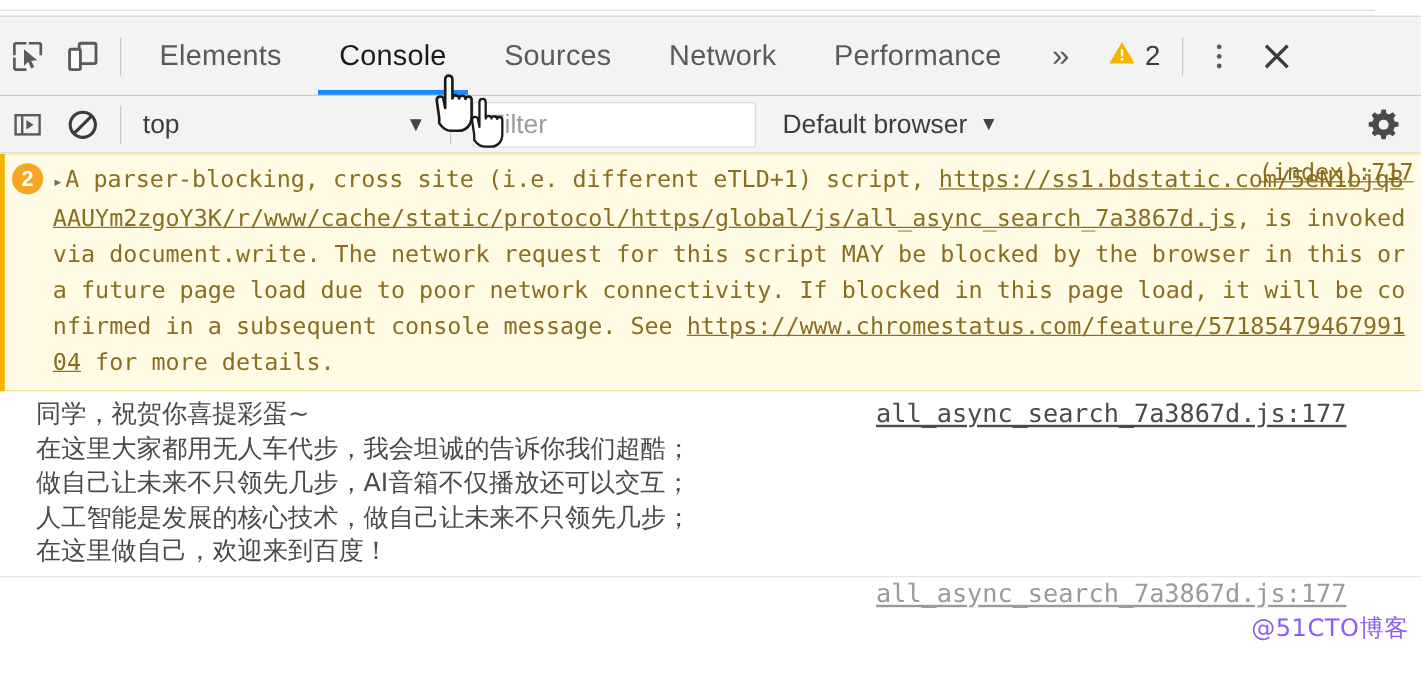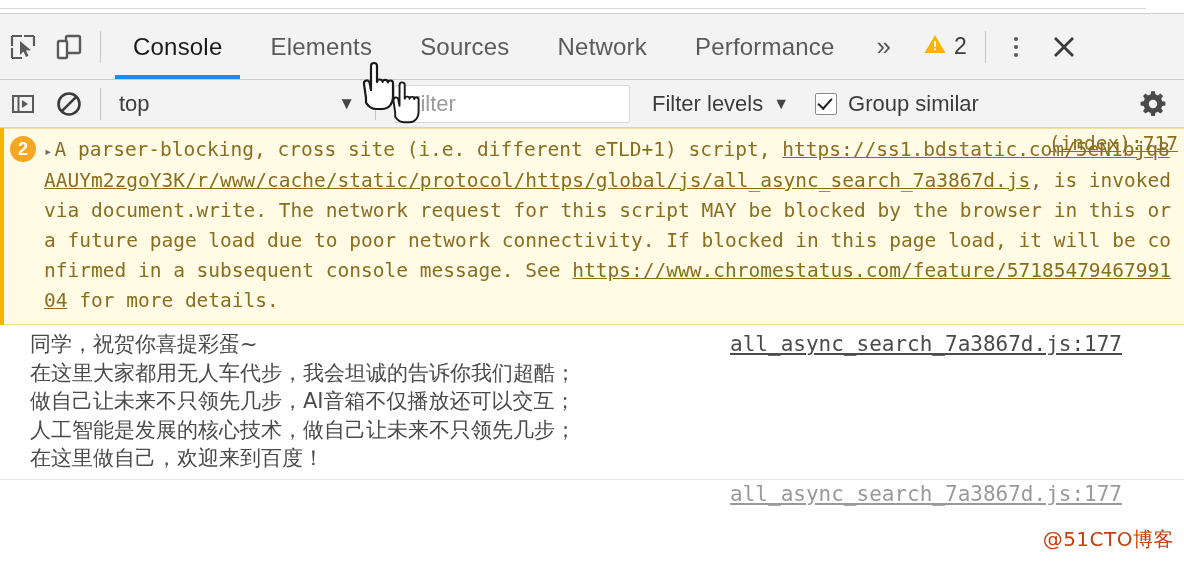--- a/index.html
+++ b/index.html
@@ -315,23 +315,23 @@
     font-size: 21px;
     color: #9a9a9a;
     text-decoration: underline;
     white-space: nowrap;
   }
 
   
   .watermark {
     position: absolute;
     right: 10px;
-    bottom: 12px;
+    bottom: 28px;
     font-size: 20px;
-    color: #c2410c;
+    color: #8b5cf6;
     font-family: "DejaVu Sans", sans-serif;
     letter-spacing: .5px;
     pointer-events: none;
   }
 
   
   .cursor {
     position: absolute;
     pointer-events: none;
     z-index: 50;
@@ -356,25 +356,25 @@
     <div class="icon-btn" title="device">
       <svg width="30" height="30" viewBox="0 0 30 30">
         <rect x="12" y="4" width="14" height="17" rx="1.5" fill="none" stroke="#5a5a5a" stroke-width="2.4"></rect>
         <rect x="4" y="9" width="9" height="17" rx="1.5" fill="#ffffff" stroke="#5a5a5a" stroke-width="2.4"></rect>
       </svg>
     </div>
 
     <div class="vsep"></div>
 
     <div class="tabs">
+      <div class="tab">
+        <span>Elements</span>
+      </div>
       <div class="tab active">
         <span>Console</span>
-      </div>
-      <div class="tab">
-        <span>Elements</span>
       </div>
       <div class="tab">
         <span>Sources</span>
       </div>
       <div class="tab">
         <span>Network</span>
       </div>
       <div class="tab">
         <span>Performance</span>
       </div>
@@ -434,28 +434,24 @@
       <span class="ctx-caret">▼</span>
     </div>
 
     <div class="vsep"></div>
 
     <div class="filter-input">
       <span>Filter</span>
     </div>
 
     <div class="levels">
-      <span>Filter levels</span>
+      <span>Default browser</span>
       <span class="caret">▼</span>
     </div>
 
-    <div class="group-similar">
-      <span class="checkbox"></span>
-      <span>Group similar</span>
-    </div>
 
     <div class="gear">
       <svg width="30" height="30" viewBox="0 0 30 30">
         <path d="M15 9.6a5.4 5.4 0 1 0 0 10.8 5.4 5.4 0 0 0 0-10.8zm0 3.1a2.3 2.3 0 1 1 0 4.6 2.3 2.3 0 0 1 0-4.6z" fill="#4a4a4a"></path>
         <path d="M13.2 2.2h3.6l.5 3.1 2.6 1.1 2.6-1.8 2.5 2.5-1.8 2.6 1.1 2.6 3.1.5v3.6l-3.1.5-1.1 2.6 1.8 2.6-2.5 2.5-2.6-1.8-2.6 1.1-.5 3.1h-3.6l-.5-3.1-2.6-1.1-2.6 1.8-2.5-2.5 1.8-2.6-1.1-2.6-3.1-.5v-3.6l3.1-.5 1.1-2.6-1.8-2.6 2.5-2.5 2.6 1.8 2.6-1.1z" fill="#4a4a4a"></path>
         <circle cx="15" cy="15" r="4.2" fill="#f3f3f3"></circle>
       </svg>
     </div>
   </div>
 

